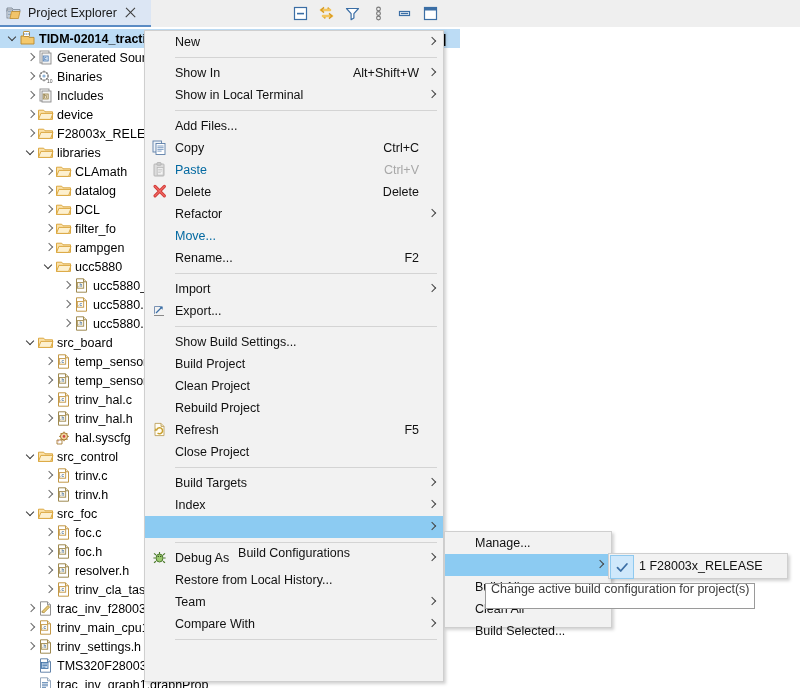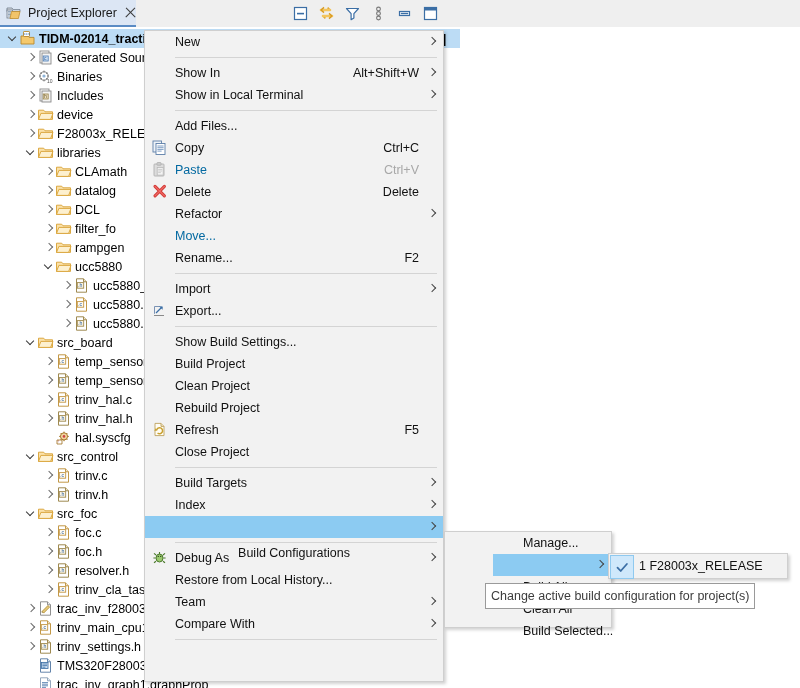--- a/index.html
+++ b/index.html
@@ -13,21 +13,21 @@
     -webkit-font-smoothing: antialiased;
   }
   #root { position: relative; width: 800px; height: 688px; }
 
   
   .topband {
     position: absolute; left: 0; top: 0; width: 800px; height: 27px;
     background: #efefef;
   }
   .viewtab {
-    position: absolute; left: 0; top: 0; width: 136px; height: 27px;
+    position: absolute; left: 0; top: 0; width: 151px; height: 27px;
     background: #dce6f4;
     border-bottom: 2px solid #5a8bc4;
     display: flex; align-items: center;
     box-sizing: border-box;
   }
   .viewtab .tabicon { margin-left: 6px; width: 16px; height: 16px; position: relative; }
   .viewtab .tablabel {
     margin-left: 6px; font-size: 12.5px; color: #1a1a1a; white-space: nowrap;
   }
   .viewtab .tabclose {
@@ -103,33 +103,33 @@
     position: absolute; right: 8px; top: 7px; width: 5px; height: 5px;
     border-right: 1.5px solid #444; border-top: 1.5px solid #444;
     transform: rotate(45deg);
   }
   .msep {
     height: 1px; background: #d4d4d4; margin: 4px 6px 4px 30px;
   }
 
   
   #submenu1 { left: 444px; top: 531px; width: 168px; height: 97px; }
-  #submenu1 .mrow { height: 22px; margin-left: 48px; }
+  #submenu1 .mrow { height: 22px; }
   
   #submenu2 { left: 608px; top: 553px; width: 180px; height: 26px; }
   .checkbox-hl {
     position: absolute; left: 1px; top: 1px; width: 24px; height: 24px;
     background: #cfe8fb; border: 1px solid #8fc9ef; box-sizing: border-box;
   }
 
   
   .tooltip {
     position: absolute; left: 485px; top: 583px; height: 20px;
     background: #ffffff; border: 1px solid #9a9a9a;
-    display: flex; align-items: center; padding: 12px 5px;
+    display: flex; align-items: flex-end; padding: 12px 5px;
     font-size: 12.5px; color: #3c3c3c; white-space: nowrap; z-index: 90;
     box-sizing: border-box;
   }
   svg { display: block; }
 </style>
 </head>
 <body>
 
 <div id="root">
 

